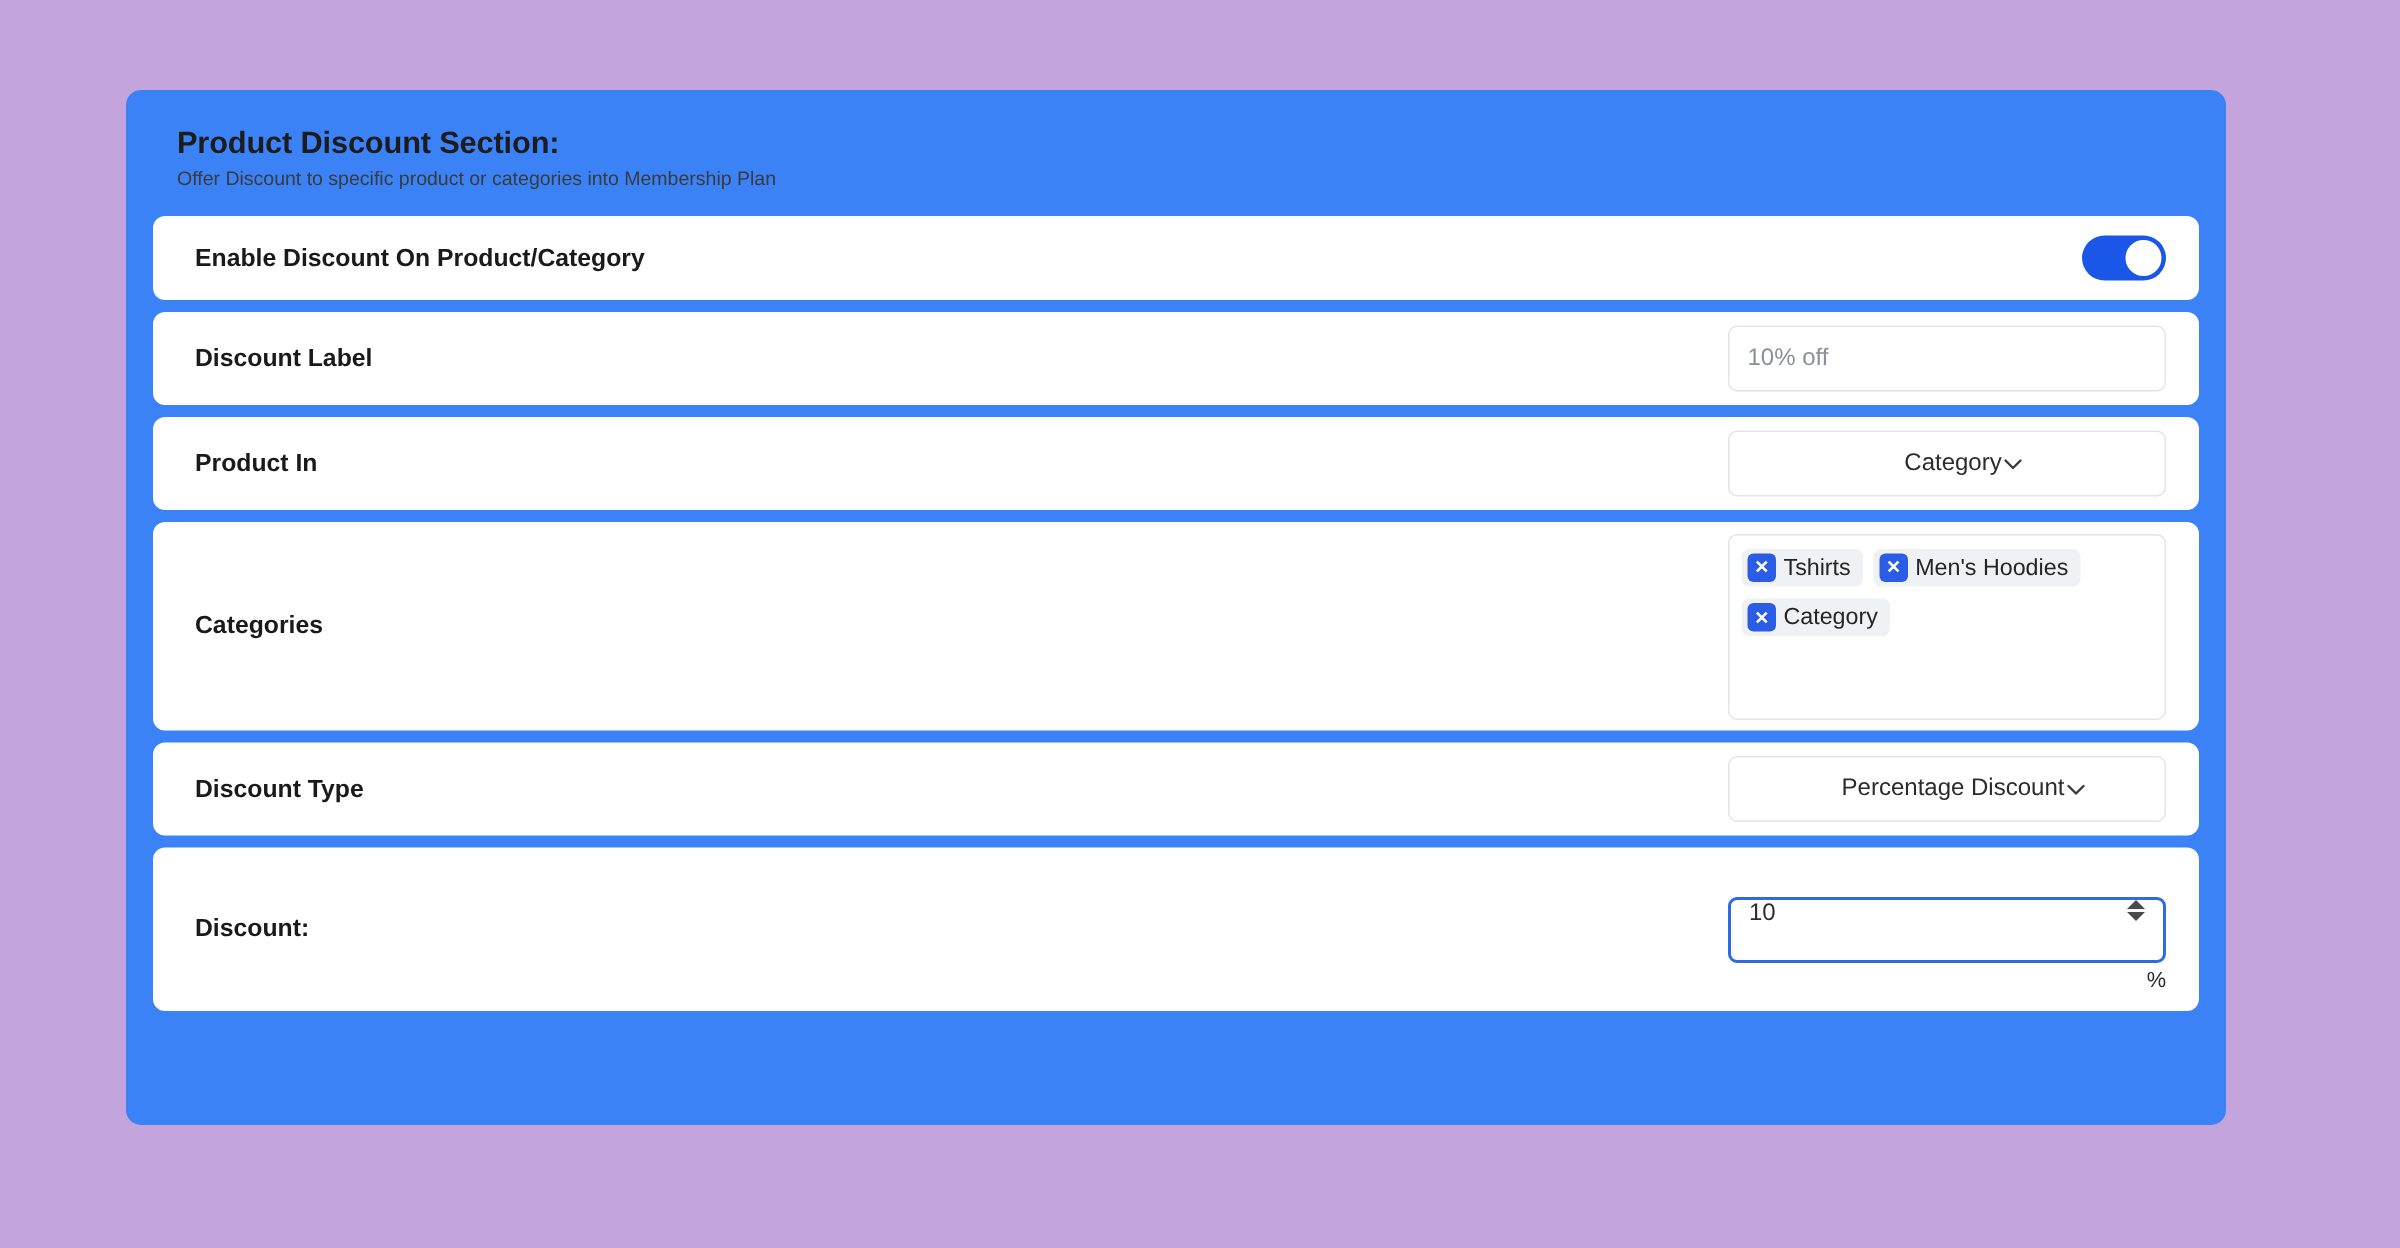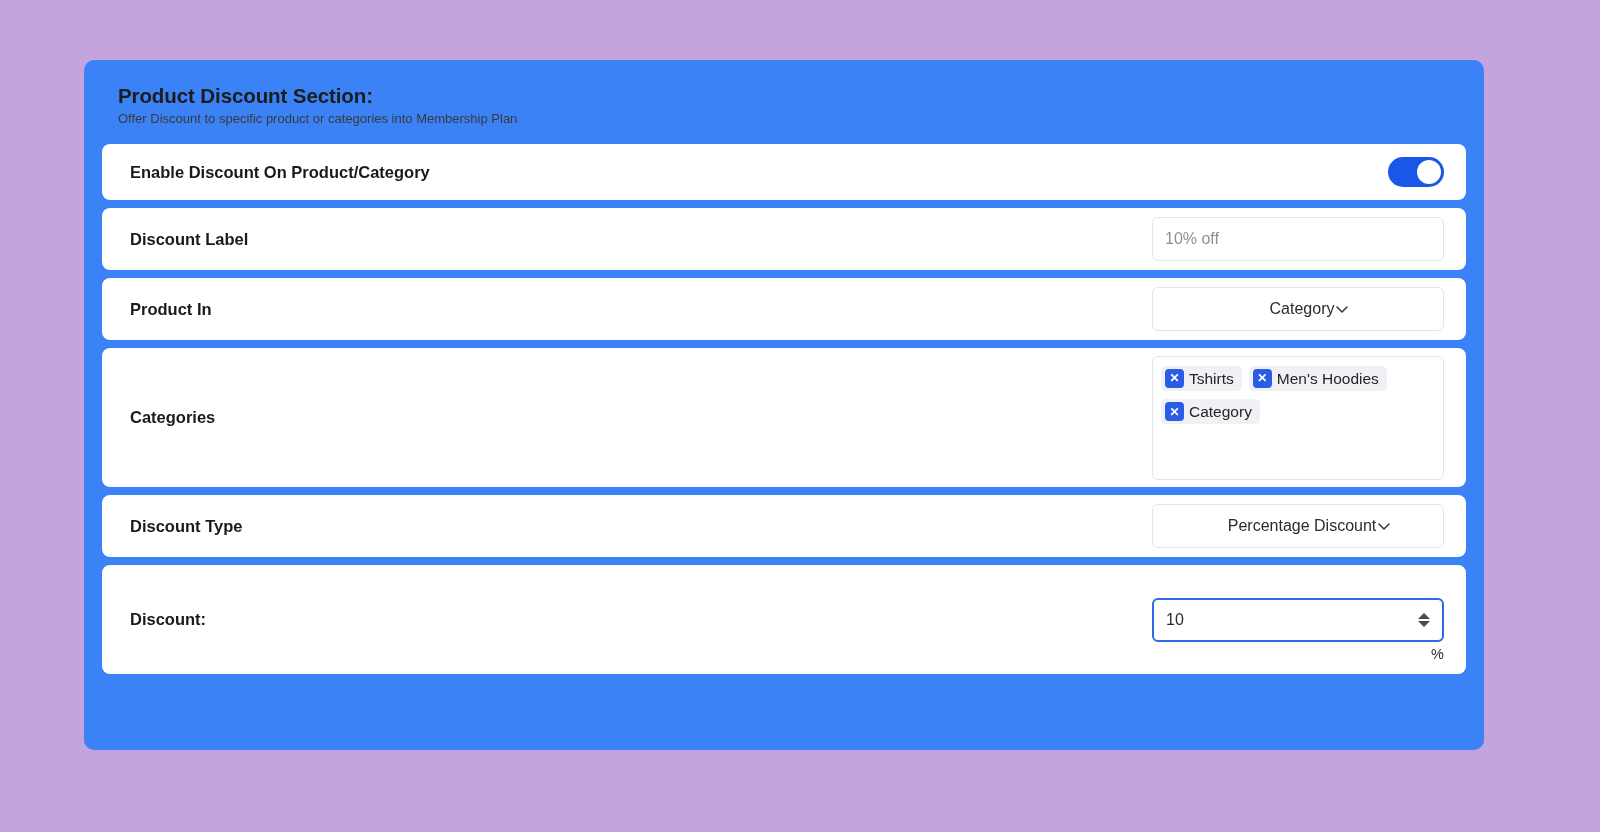--- a/index.html
+++ b/index.html
@@ -134,21 +134,21 @@
     width: 292px;
     flex: none;
   }
   .num-input {
     width: 292px;
     height: 44px;
     border: 2px solid #2f6ae5;
     border-radius: 6px;
     background: #fff;
     display: flex;
-    align-items: center;
+    align-items: flex-start;
     justify-content: space-between;
     padding: 0 10px 0 12px;
     font-size: 16px;
     color: #2c2c2c;
   }
   .spinner {
     display: flex;
     flex-direction: column;
     align-items: center;
     justify-content: center;

